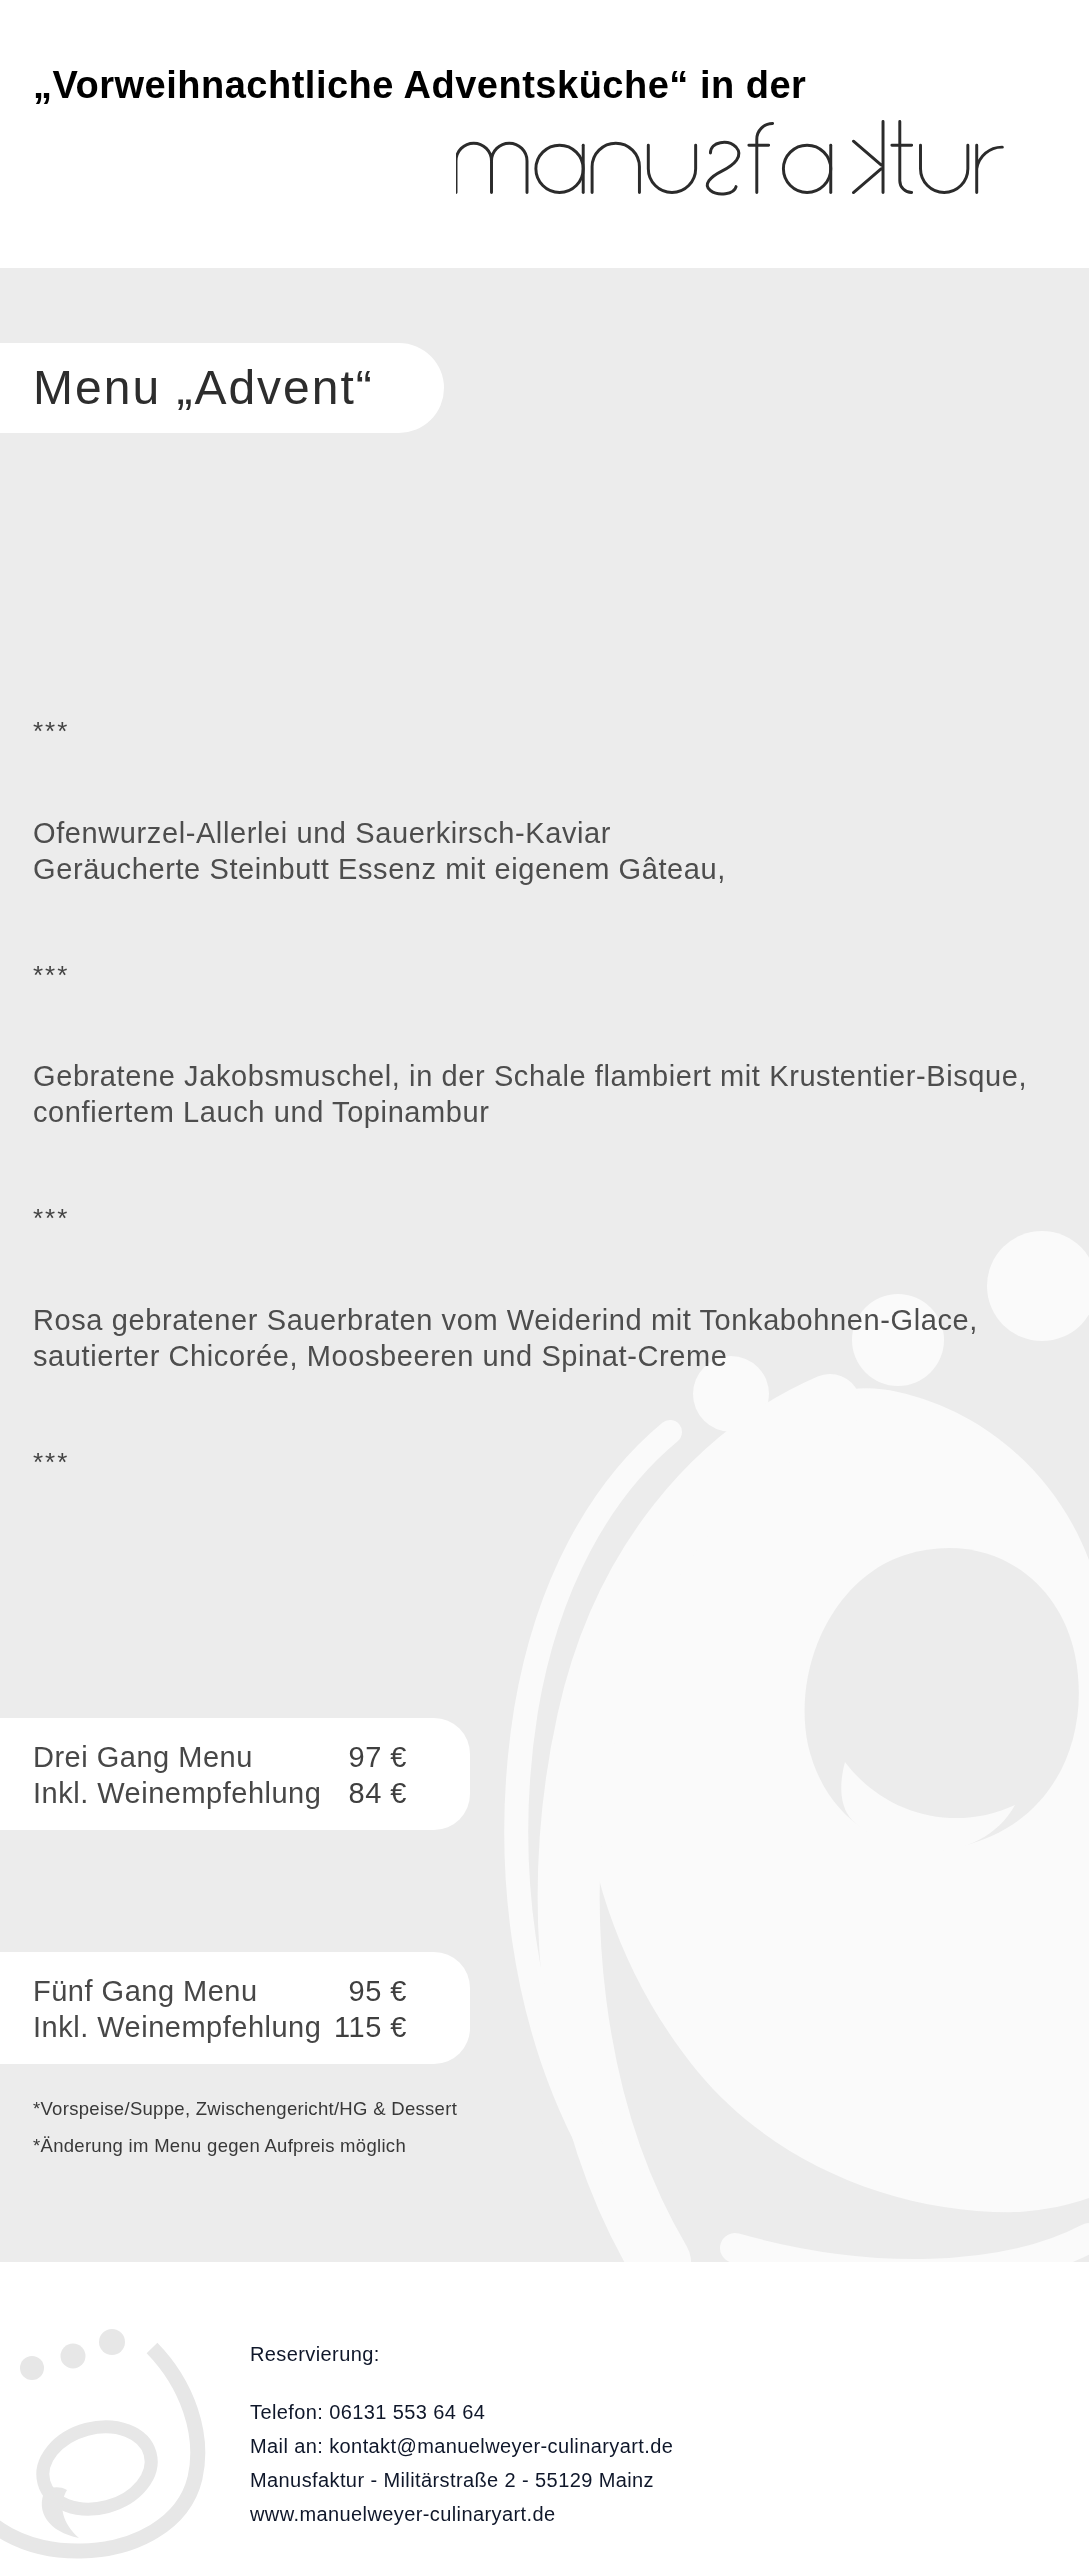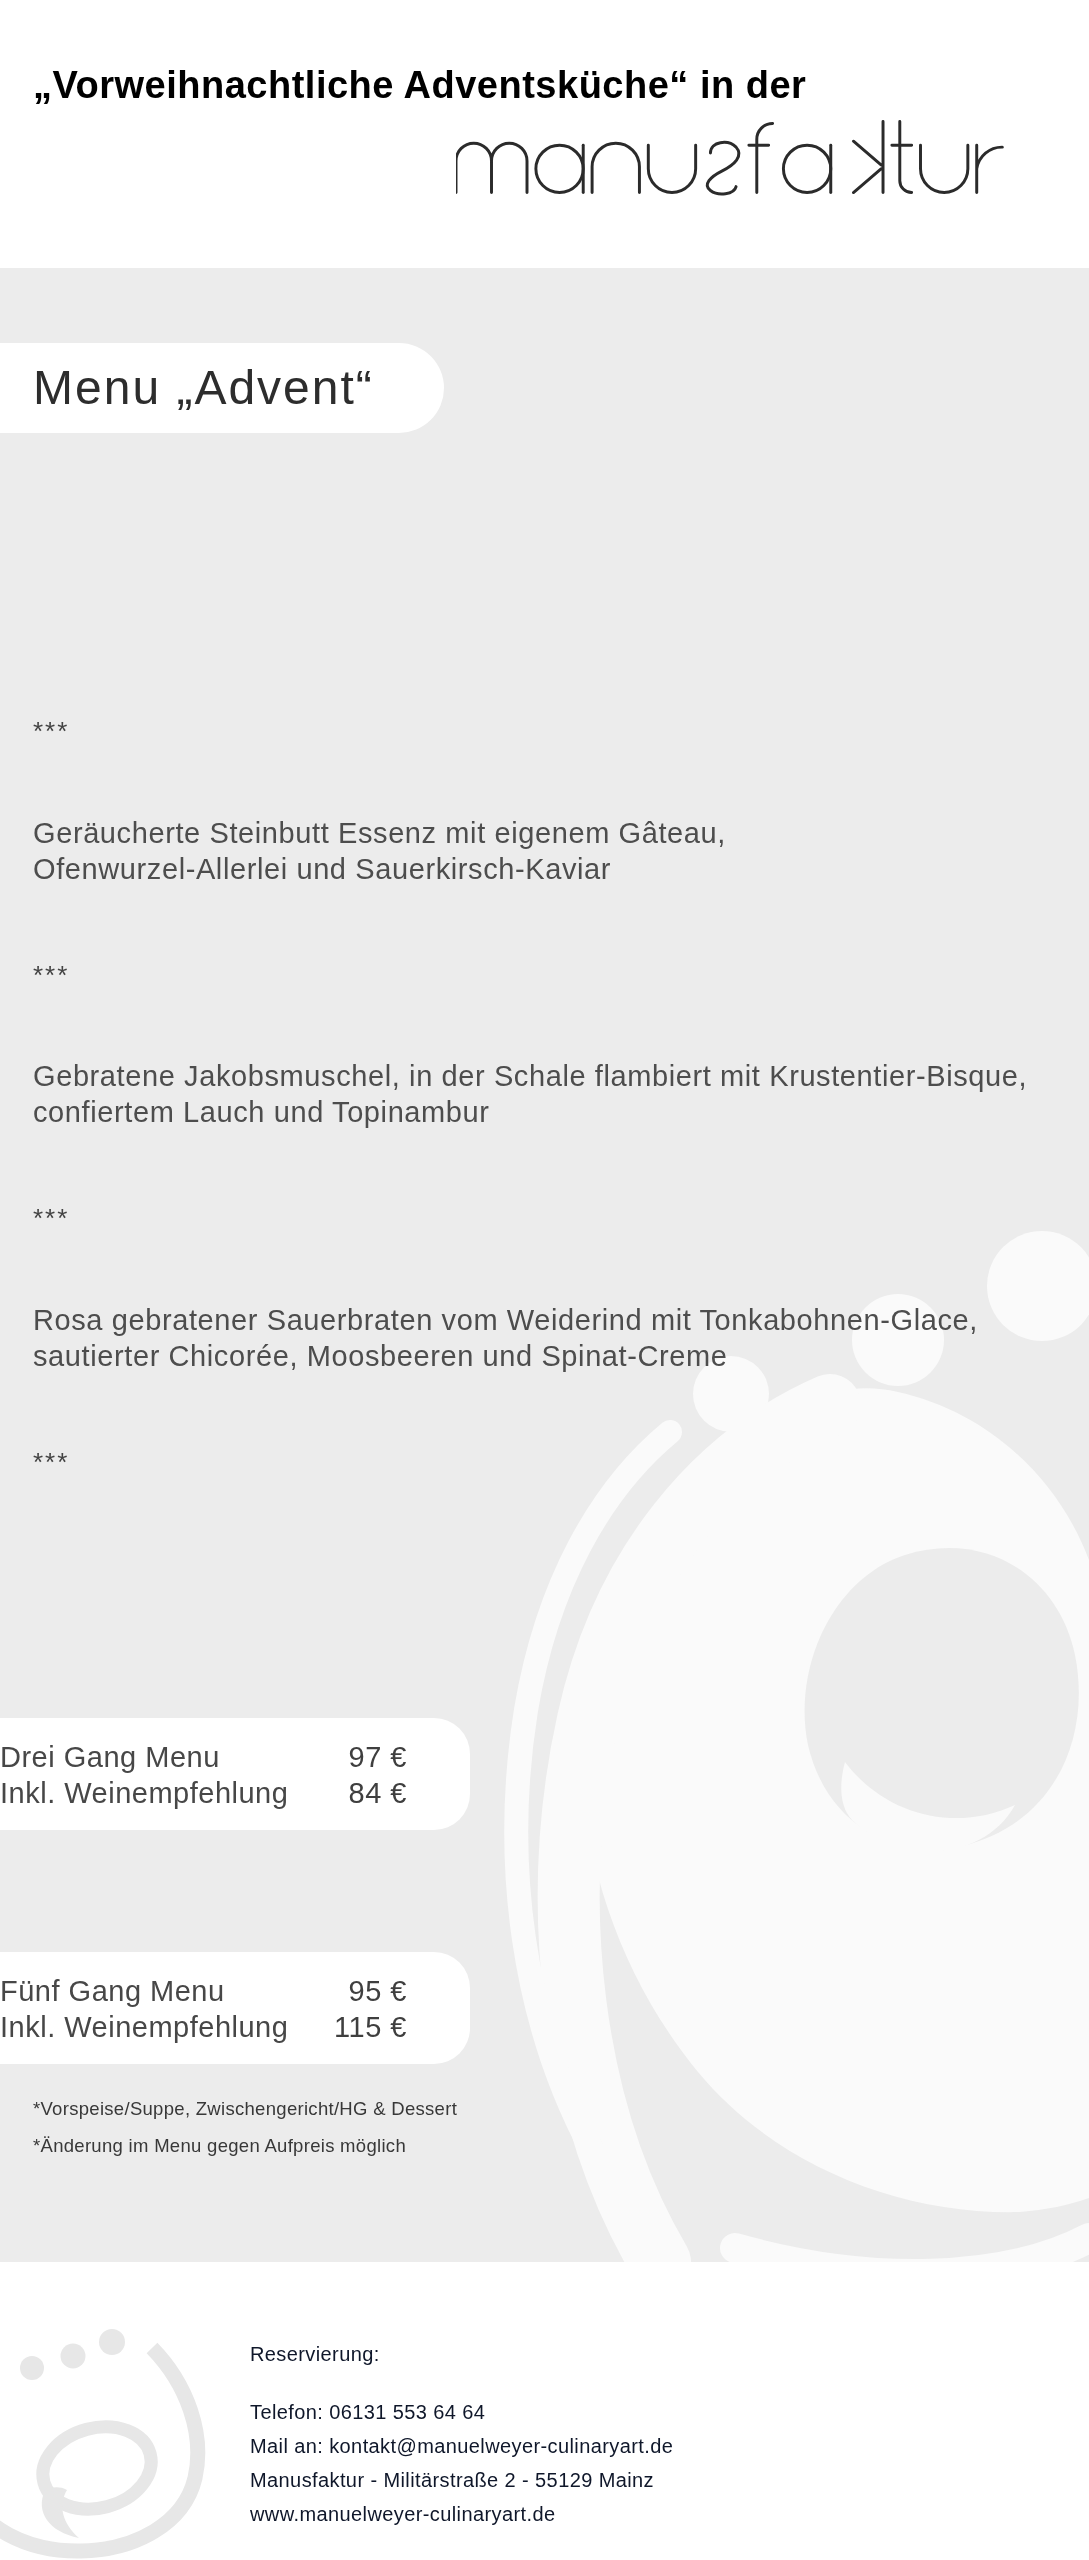--- a/index.html
+++ b/index.html
@@ -21,21 +21,21 @@
              letter-spacing:2px;white-space:nowrap;}
   
   .course{position:absolute;left:33px;z-index:2;font-size:29px;line-height:36px;
           letter-spacing:0.6px;color:#4d4d4d;white-space:nowrap;}
   .stars{position:absolute;left:33px;z-index:2;font-size:26px;line-height:36px;
          letter-spacing:2px;color:#434343;}
   
   .price-box{position:absolute;left:0;width:470px;height:112px;background:#ffffff;
              border-radius:0 36px 36px 0;z-index:2;padding-top:21px;box-sizing:border-box;}
   .price-row{position:relative;height:36px;line-height:36px;font-size:29px;color:#474747;
-             letter-spacing:0.5px;}
+             letter-spacing:0.5px;padding-left:33px;}
   .price-val{position:absolute;right:63px;top:0;color:#3f3f3f;}
   .footnote{position:absolute;left:33px;z-index:2;font-size:18.5px;line-height:22px;
             letter-spacing:0.3px;color:#383838;white-space:nowrap;}
   
   .footer-logo{position:absolute;left:-25px;top:2320px;width:260px;height:240px;}
   .footer-logo .band{fill:none;stroke:#e7e7e7;}
   .footer-text{position:absolute;left:250px;z-index:2;font-size:20px;line-height:24px;
                letter-spacing:0.4px;color:#0f172a;white-space:nowrap;}
 </style>
 </head>
@@ -93,22 +93,22 @@
     </svg>
   </div>
 
   <div class="pill">
     <div class="pill-text">Menu „Advent“</div>
   </div>
 
   <div class="stars" style="top:713px">***</div>
 
   <div class="course" style="top:815px">
+    <div>Ofenwurzel-Allerlei und Sauerkirsch-Kaviar</div>
     <div>Geräucherte Steinbutt Essenz mit eigenem Gâteau,</div>
-    <div>Ofenwurzel-Allerlei und Sauerkirsch-Kaviar</div>
   </div>
   <div class="stars" style="top:957px">***</div>
 
   <div class="course" style="top:1058px">
     <div>Gebratene Jakobsmuschel, in der Schale flambiert mit Krustentier-Bisque,</div>
     <div>confiertem Lauch und Topinambur</div>
   </div>
   <div class="stars" style="top:1200px">***</div>
 
   <div class="course" style="top:1302px">

